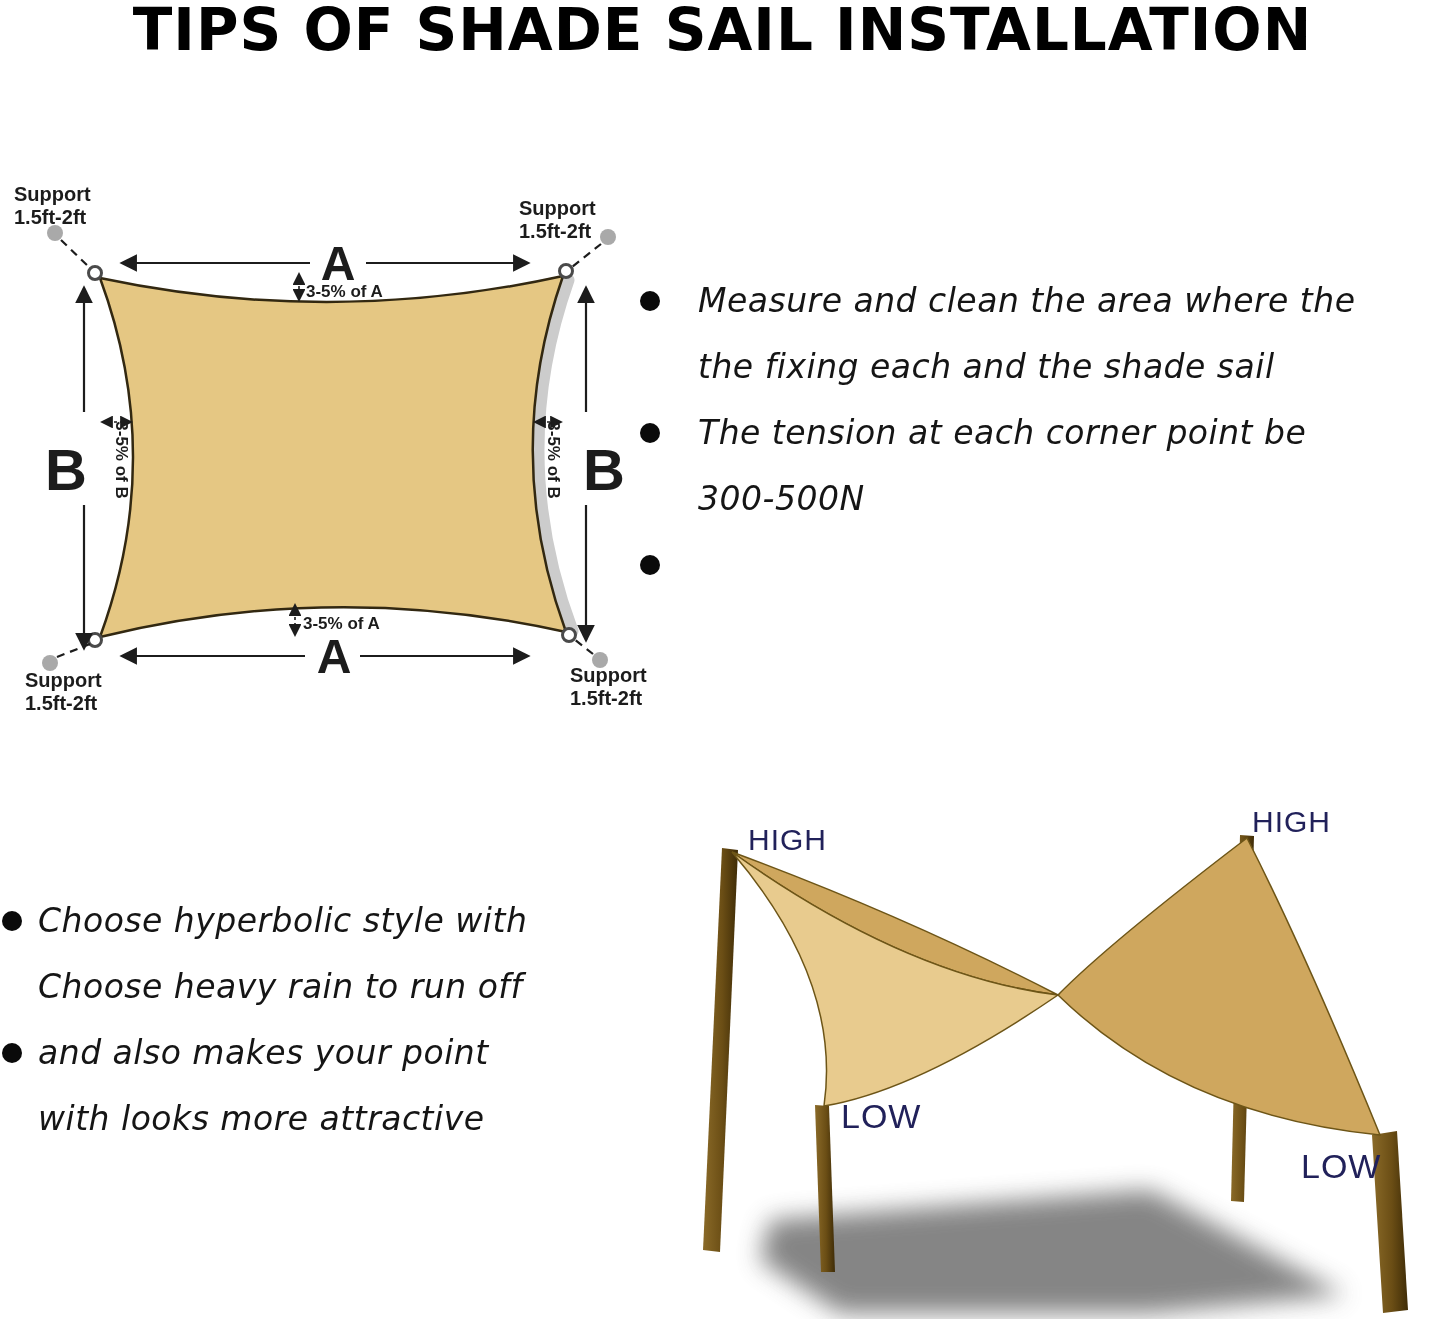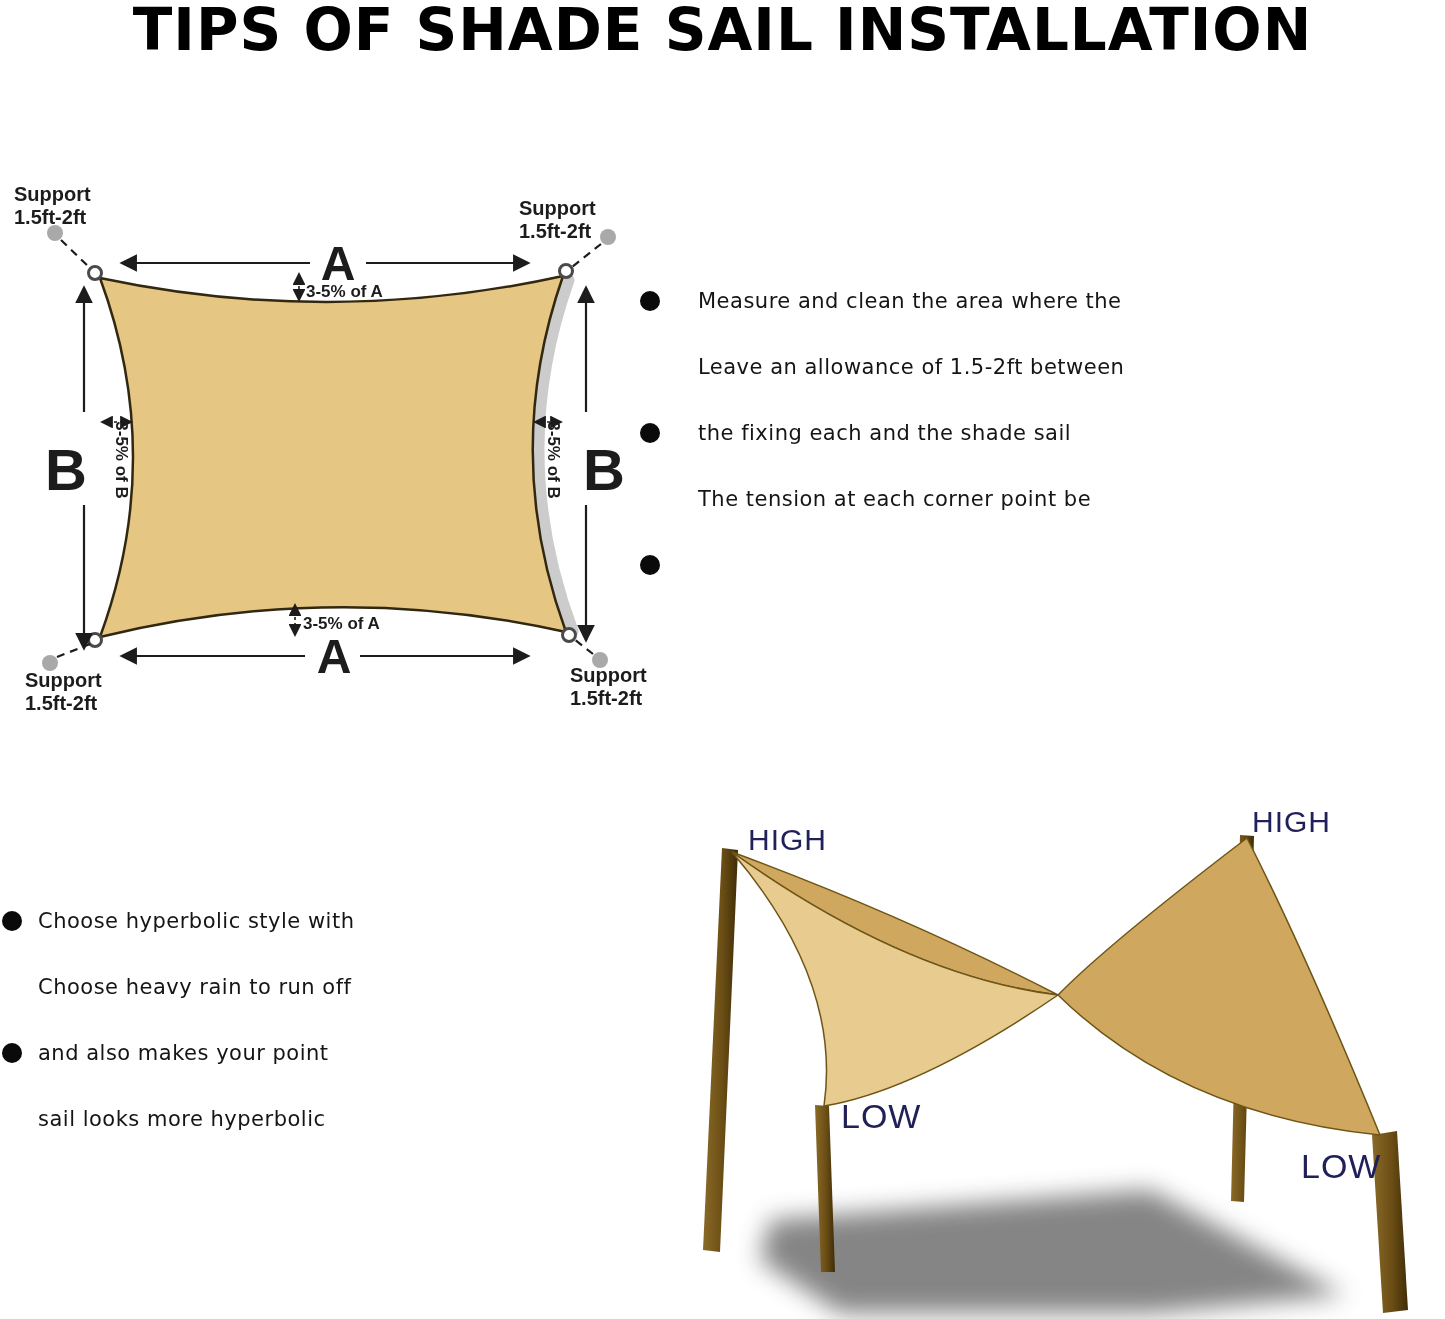--- a/index.html
+++ b/index.html
@@ -8,22 +8,23 @@
     font-family:"DejaVu Sans","Liberation Sans",sans-serif;color:#111;
   }
   .title{
     position:absolute;top:-4px;left:0;width:100%;text-align:center;
     font-size:58px;line-height:68px;font-weight:800;letter-spacing:1px;color:#000;
     font-family:"DejaVu Sans","Liberation Sans",sans-serif;
   }
   .fig{position:absolute;}
   .tips{position:absolute;}
   .tips .tline{
-    height:66px;line-height:66px;font-size:21px;letter-spacing:0.5px;color:#151515;
+    height:66px;line-height:66px;font-size:33px;letter-spacing:0.5px;color:#151515;
     white-space:nowrap;
+    font-style:italic;
   }
   .tips .bdot{
     position:absolute;width:20px;height:20px;border-radius:50%;background:#0a0a0a;
   }
   #tips-right{top:268px;left:640px;width:805px;}
   #tips-right .tline{padding-left:58px;}
   #tips-left{top:888px;left:2px;width:630px;}
   #tips-left .tline{padding-left:36px;}
   svg text{font-family:"Liberation Sans","DejaVu Sans",sans-serif;}
   .dimletter{font-weight:bold;fill:#1c1c1c;}
@@ -115,32 +116,32 @@
       <text class="suptext" x="570" y="522">Support</text>
       <text class="suptext" x="570" y="545">1.5ft-2ft</text>
     </g>
   </svg>
 
   <div class="tips" id="tips-right">
     <span class="bdot" style="left:0;top:23px"></span>
     <span class="bdot" style="left:0;top:155px"></span>
     <span class="bdot" style="left:0;top:287px"></span>
     <div class="tline">Measure and clean the area where the</div>
-    <div class="tline">Leave an allowance of 1.5-2ft between</div>
     <div class="tline">the fixing each and the shade sail</div>
     <div class="tline">The tension at each corner point be</div>
+    <div class="tline">300-500N</div>
   </div>
 
   <div class="tips" id="tips-left">
     <span class="bdot" style="left:0;top:23px"></span>
     <span class="bdot" style="left:0;top:155px"></span>
     <div class="tline">Choose hyperbolic style with</div>
     <div class="tline">Choose heavy rain to run off</div>
     <div class="tline">and also makes your point</div>
-    <div class="tline">sail looks more hyperbolic</div>
+    <div class="tline">with looks more attractive</div>
   </div>
 
   <svg class="fig" style="left:660px;top:780px;" width="785" height="539" viewBox="0 0 785 539">
     <defs>
       <linearGradient id="postg" x1="0" y1="0" x2="1" y2="0">
         <stop offset="0" stop-color="#8a6a28"></stop>
         <stop offset="0.55" stop-color="#6b4e15"></stop>
         <stop offset="1" stop-color="#3f2c07"></stop>
       </linearGradient>
       <filter id="softblur" x="-30%" y="-30%" width="160%" height="160%">

